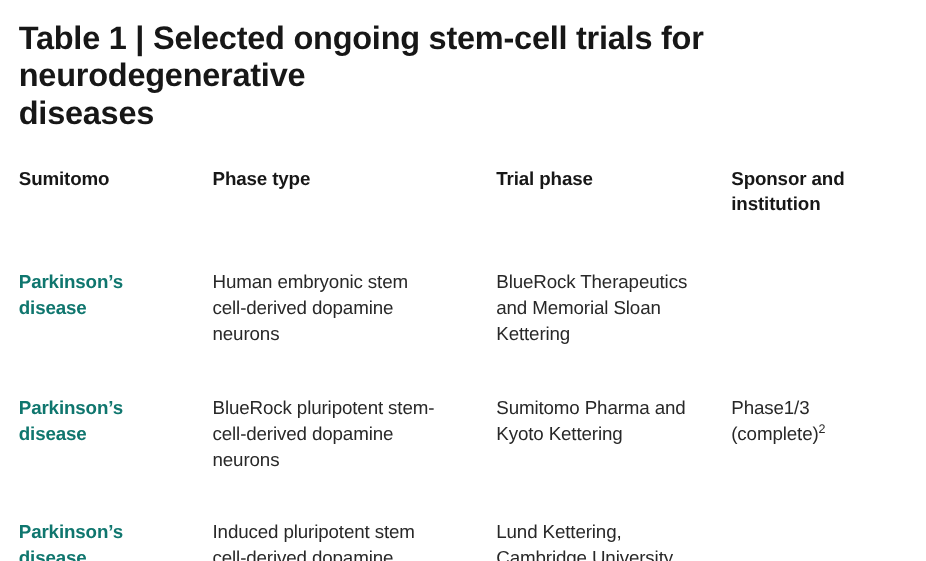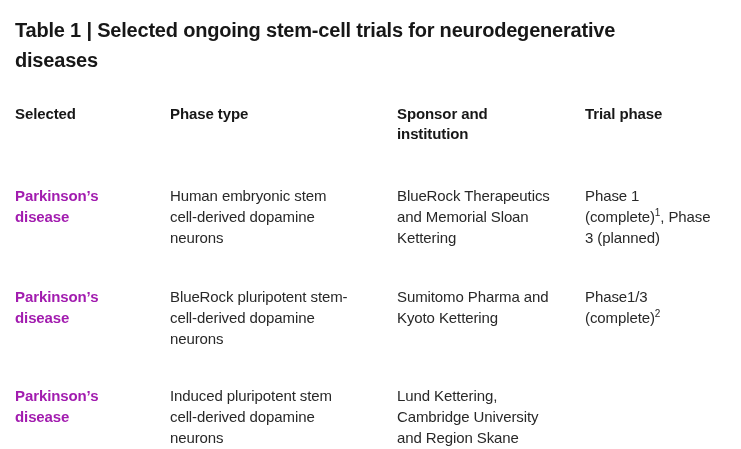--- a/index.html
+++ b/index.html
@@ -12,21 +12,21 @@
     font-family: "Liberation Sans", sans-serif;
   }
   .page {
     width: 741px;
     height: 449px;
     background: #ffffff;
   }
   .title {
     margin: 0;
     padding: 15px 20px 0 15px;
-    font-size: 20px;
+    font-size: 26px;
     font-weight: 700;
     line-height: 30px;
     letter-spacing: -0.2px;
     color: #171717;
     white-space: pre-line;
   }
   .row {
     display: grid;
     grid-template-columns: 155px 227px 188px 1fr;
     padding: 0 15px;
@@ -47,21 +47,21 @@
   .r1 { margin-top: 41px; }
   .r2 { margin-top: 38px; }
   .r3 { margin-top: 36px; }
   .cell {
     white-space: pre-line;
     letter-spacing: -0.1px;
     padding-right: 10px;
   }
   .condition {
     font-weight: 700;
-    color: #a21caf;
+    color: #0f766e;
   }
   sup {
     font-size: 10px;
     line-height: 0;
     vertical-align: super;
   }
   a.phase-link {
     color: #1f7aa6;
     text-decoration: underline;
     cursor: pointer;
@@ -69,39 +69,36 @@
 </style>
 </head>
 <body>
 
 <div class="page">
 
   <h2 class="title">Table 1 | Selected ongoing stem-cell trials for neurodegenerative
 diseases</h2>
 
   <div class="row header-row">
-      <div class="cell">Selected</div>
+      <div class="cell">Sumitomo</div>
       <div class="cell">Phase type</div>
+      <div class="cell">Trial phase</div>
       <div class="cell">Sponsor and
 institution</div>
-      <div class="cell">Trial phase</div>
     </div>
 
   <div class="row body-row r1">
       <div class="cell condition">Parkinson’s
 disease</div>
       <div class="cell">Human embryonic stem
 cell-derived dopamine
 neurons</div>
       <div class="cell">BlueRock Therapeutics
 and Memorial Sloan
 Kettering</div>
-      <div class="cell"><span>Phase 1
-(complete)</span><sup>1</sup><span>, Phase
-3 (planned)</span></div>
     </div>
 
   <div class="row body-row r2">
       <div class="cell condition">Parkinson’s
 disease</div>
       <div class="cell">BlueRock pluripotent stem-
 cell-derived dopamine
 neurons</div>
       <div class="cell">Sumitomo Pharma and
 Kyoto Kettering</div>

